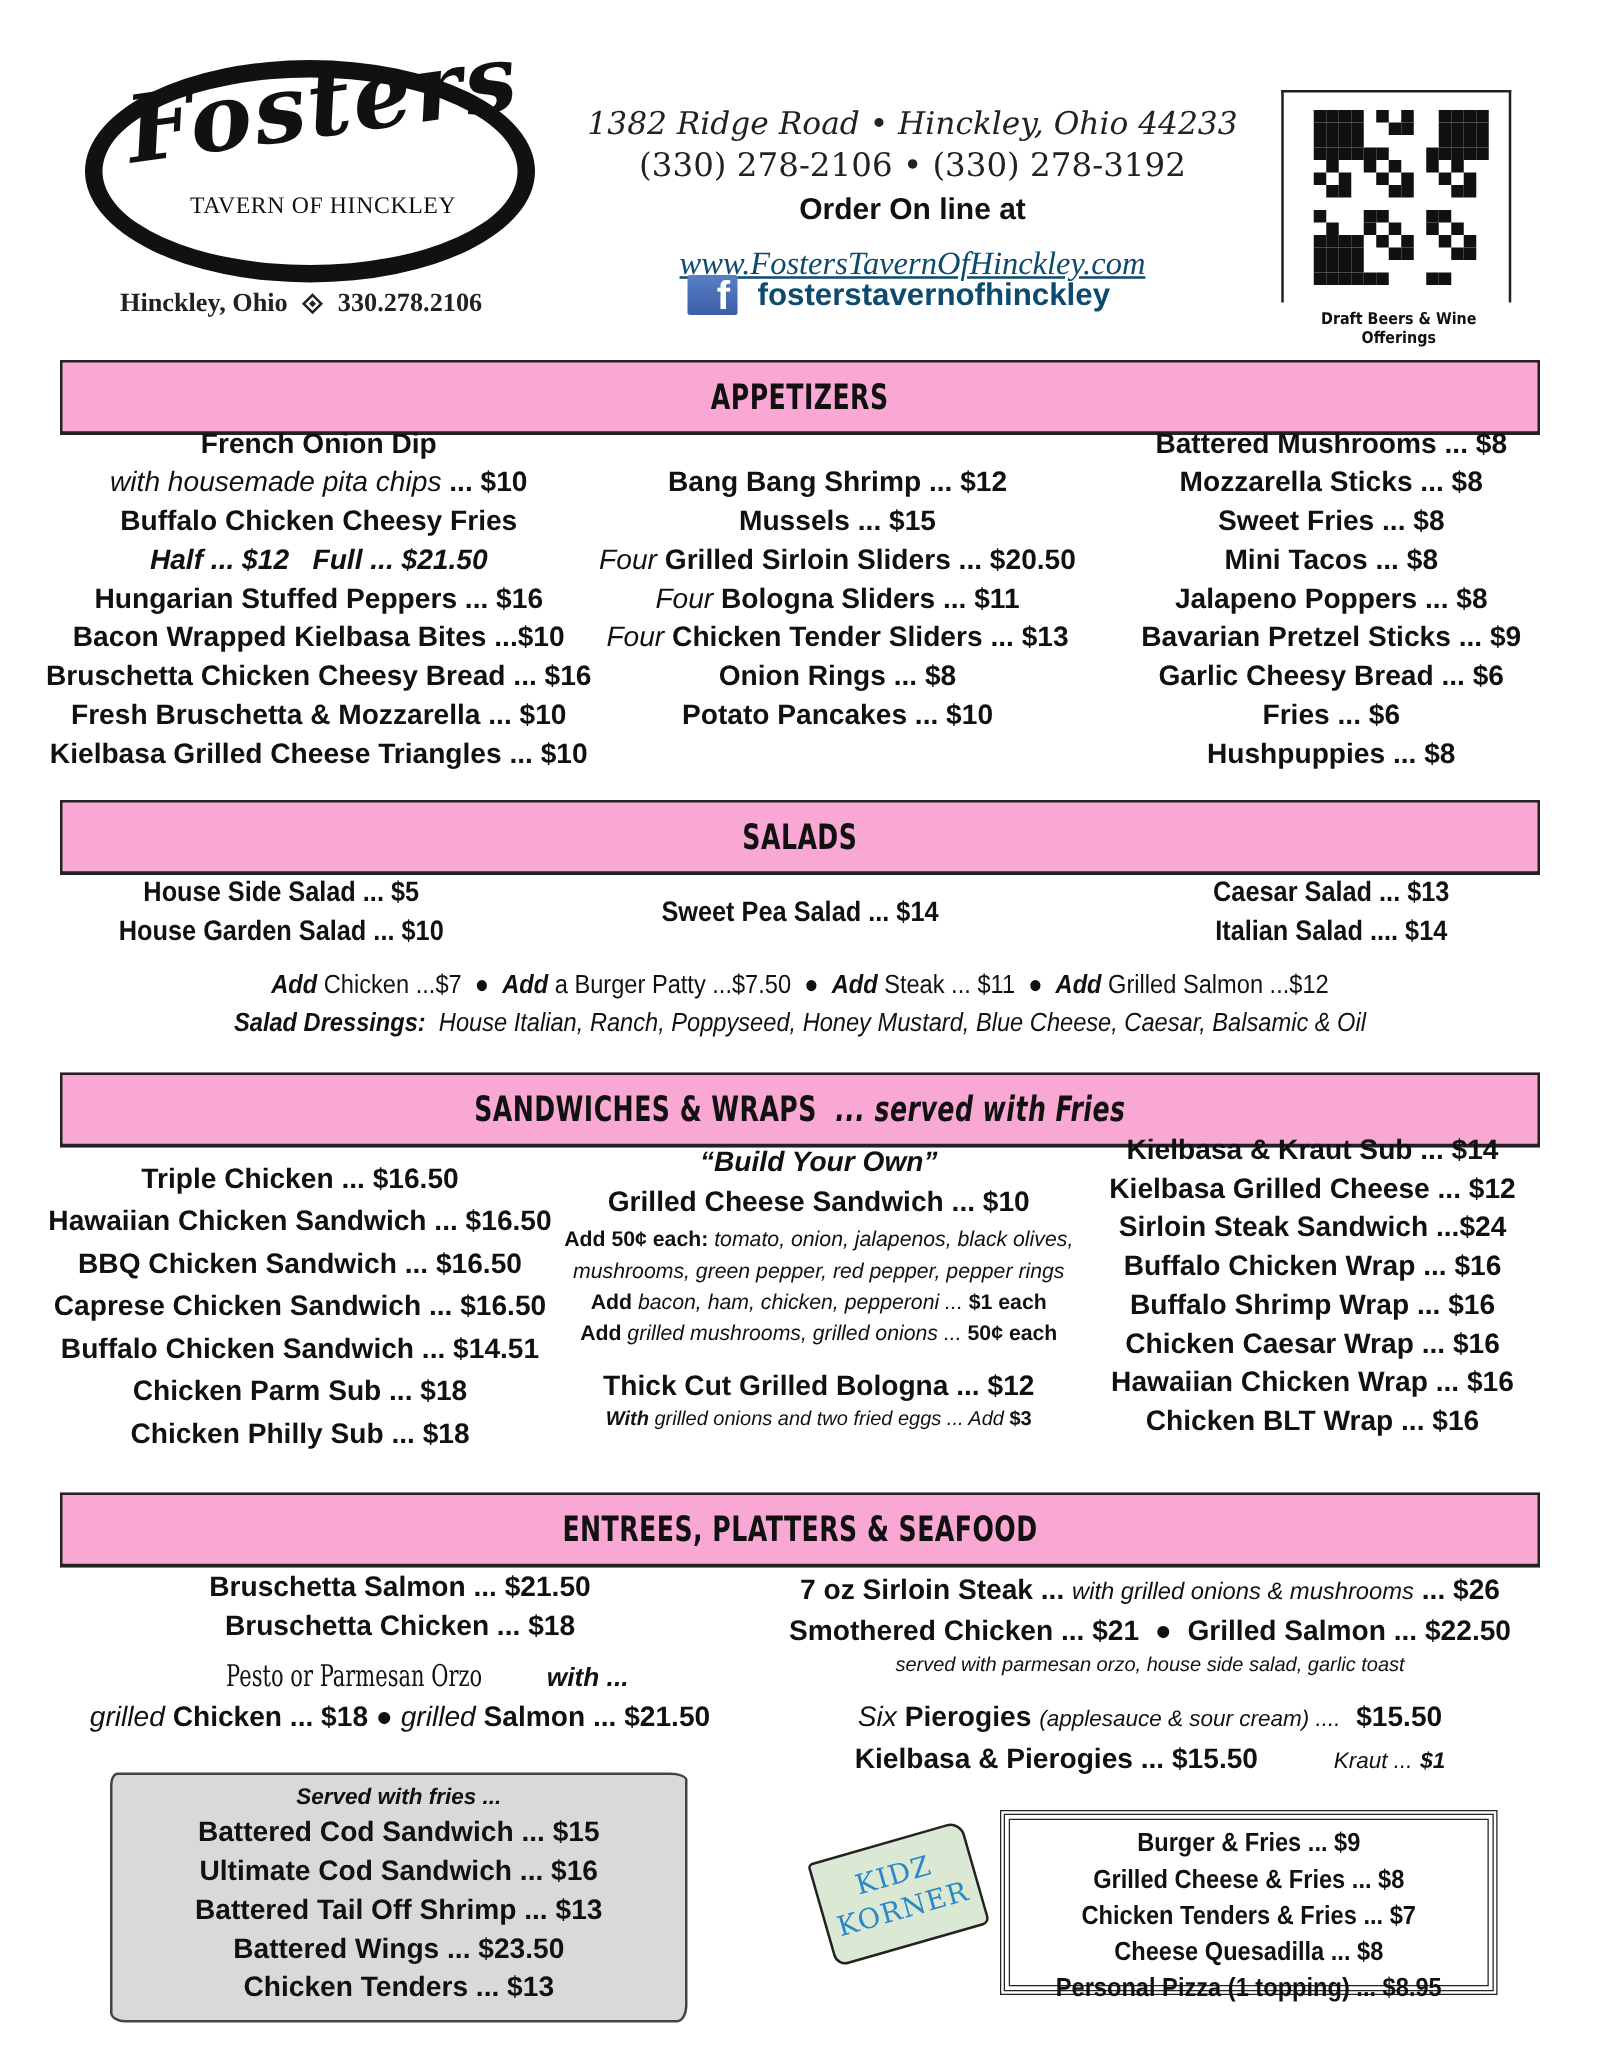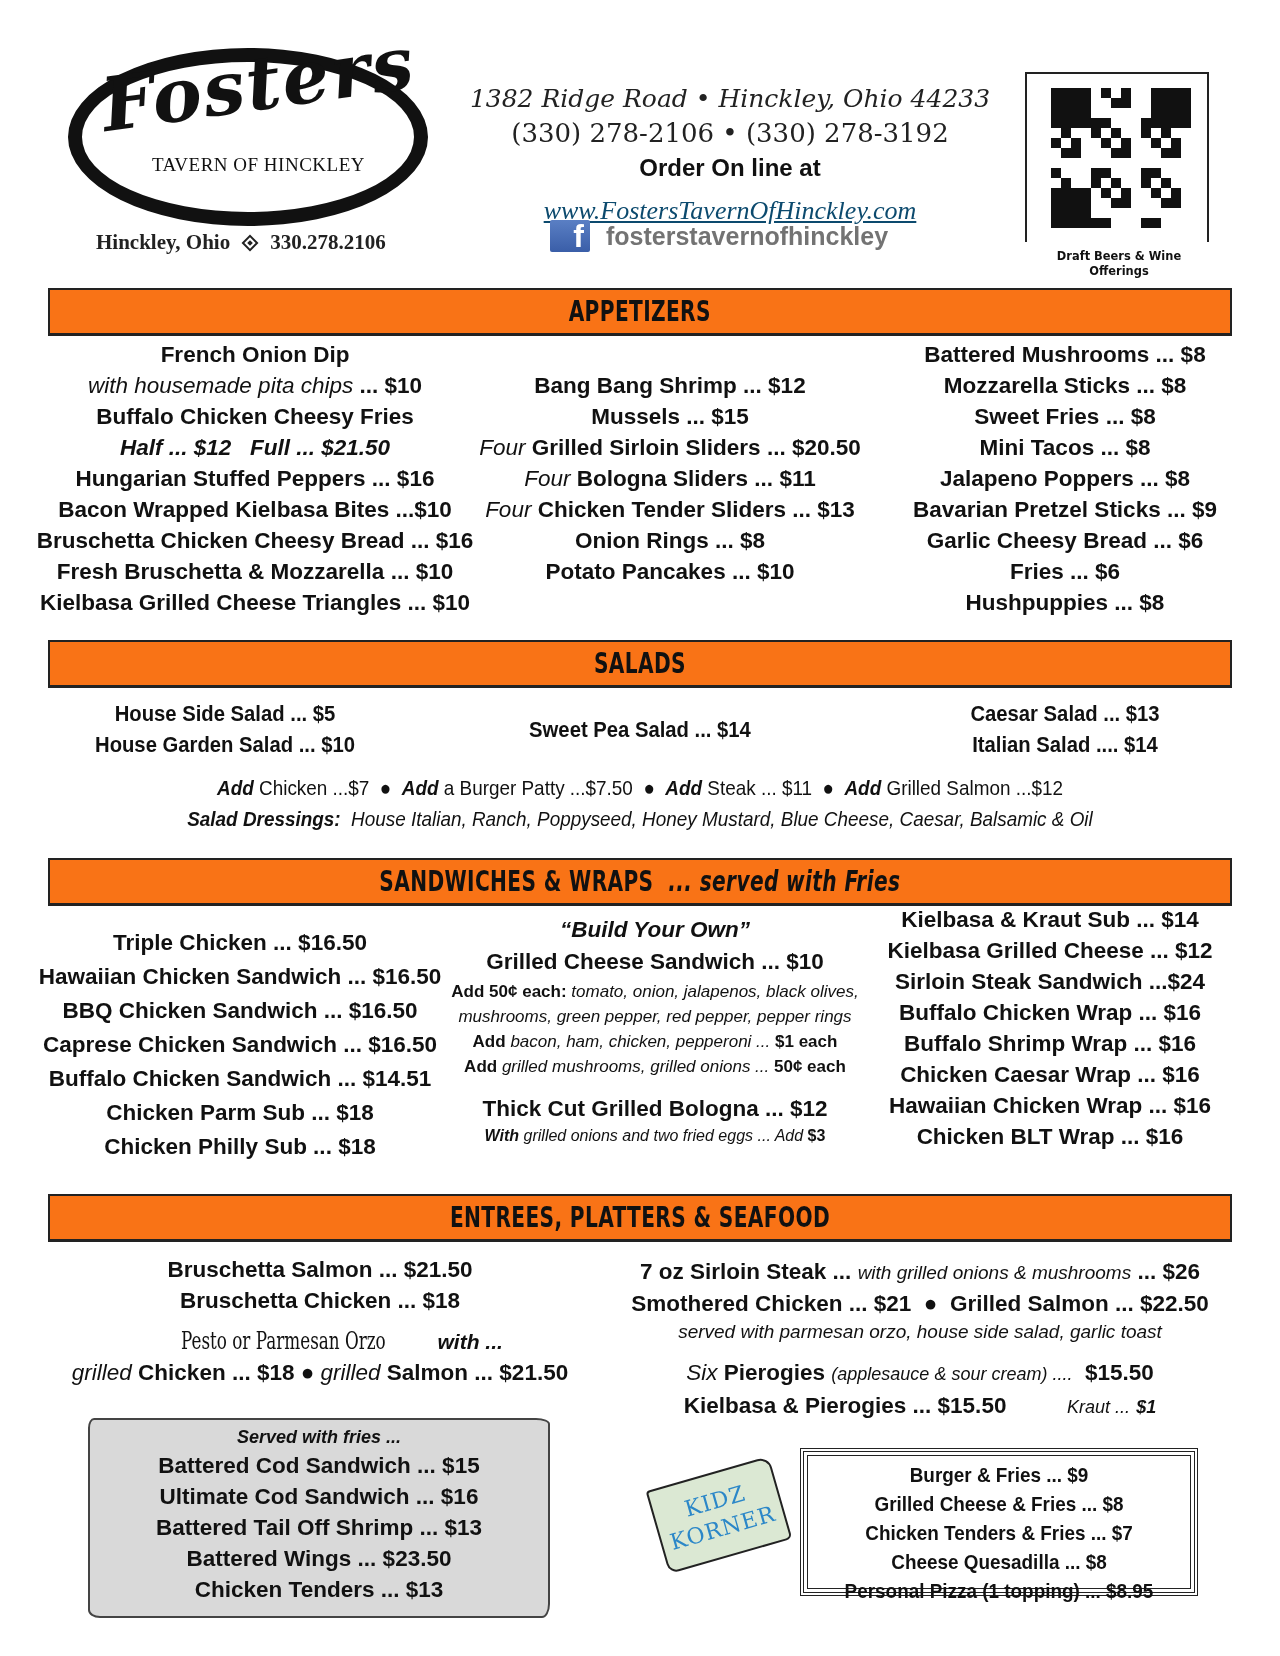--- a/index.html
+++ b/index.html
@@ -15,30 +15,30 @@
   .diamond { display: inline-block; width: 12px; height: 12px; border: 2px solid #222; transform: rotate(45deg); position: relative; }
   .diamond::after { content: ""; position: absolute; left: 2px; top: 2px; width: 4px; height: 4px; background: #222; }
 
   .addr { left: 440px; width: 580px; text-align: center; font-family: "DejaVu Serif", serif; color: #222; }
   .addr1 { top: 84px; font-size: 25px; font-style: italic; }
   .addr2 { top: 118px; font-size: 26px; }
   .order { top: 154px; font-family: "Liberation Sans", sans-serif; font-weight: bold; font-size: 24px; color: #111; }
   .site { top: 196px; font-family: "Liberation Serif", serif; font-style: italic; font-size: 26px; color: #0c4a6e; text-decoration: underline; }
   .fb-row { top: 220px; left: 550px; display: flex; align-items: center; gap: 16px; }
   .fb-icon { width: 40px; height: 32px; background: linear-gradient(#5a7fc4, #3a5ea8); color: #fff; font-weight: bold; font-size: 32px; display: flex; align-items: flex-end; justify-content: flex-end; padding-right: 6px; line-height: 32px; border-radius: 2px; }
-  .fb-handle { font-weight: bold; font-size: 25px; color: #737373; }
+  .fb-handle { font-weight: bold; font-size: 25px; color: #0c4a6e; }
 
   .qr-box { left: 1025px; top: 72px; width: 184px; height: 170px; border-left: 2px solid #222; border-right: 2px solid #222; border-top: 2px solid #222; }
   .qr { position: absolute; left: 24px; top: 14px; width: 140px; height: 140px; display: grid; grid-template-columns: repeat(14, 10px); grid-template-rows: repeat(14, 10px); }
   .qr span { width: 10px; height: 10px; }
   .qr .b { background: #111; }
   .qr-caption { left: 1024px; top: 248px; width: 190px; text-align: center; font-family: "DejaVu Sans", sans-serif; font-weight: bold; font-size: 13px; transform: scaleX(0.88); color: #111; }
 
   
-  .bar { left: 48px; width: 1184px; height: 48px; background: #f97316; border: 2px solid #222; border-bottom-width: 3px; display: flex; align-items: center; justify-content: center; }
+  .bar { left: 48px; width: 1184px; height: 60px; background: #f9a8d4; border: 2px solid #222; border-bottom-width: 3px; display: flex; align-items: center; justify-content: center; }
   .bar-title { font-family: "DejaVu Sans", sans-serif; font-weight: bold; font-size: 28px; transform: scaleX(0.72); letter-spacing: 0.5px; color: #111; white-space: nowrap; }
   .bar-title i { font-style: italic; }
 
   .col { text-align: center; font-weight: bold; font-size: 22.5px; line-height: 31px; color: #111; }
   .col .it { font-style: italic; font-weight: normal; }
   .col .itb { font-style: italic; font-weight: bold; }
   .line { white-space: nowrap; }
 
   .narrow { transform: scaleX(0.9); transform-origin: center; }
   .small { font-size: 17px; line-height: 25px; }
@@ -390,21 +390,21 @@
     <span style="transform:scaleX(0.7); display:inline-block;">Pesto or Parmesan Orzo</span> <span class="itb" style="font-family:'Liberation Sans',sans-serif; font-size:21px;text-align:right;">with ...</span>
   </div>
   <div class="line">
     <span class="it">grilled</span> <span>Chicken ... $18</span> ● <span class="it">grilled</span> <span>Salmon ... $21.50</span>
   </div>
 </div>
 
 <div class="abs col" style="left:600px; width:640px; top:1256px;">
   <div class="line"><span>7 oz Sirloin Steak ...</span> <span class="it" style="font-size:19px;">with grilled onions &amp; mushrooms</span> <span>... $26</span></div>
   <div class="line"><span>Smothered Chicken ... $21</span>&nbsp;&nbsp;●&nbsp;&nbsp;<span>Grilled Salmon ... $22.50</span></div>
-  <div class="line it" style="font-size:19px; line-height:26px;">served with parmesan orzo, house side salad, garlic toast</div>
+  <div class="line it" style="font-size:16px; line-height:26px;">served with parmesan orzo, house side salad, garlic toast</div>
   <div class="line" style="margin-top:12px;"><span class="it">Six</span> <span>Pierogies</span> <span class="it" style="font-size:18px;">(applesauce &amp; sour cream) ....</span>&nbsp; <span>$15.50</span></div>
   <div class="line"><span>Kielbasa &amp; Pierogies ... $15.50</span>&nbsp; <span class="it" style="font-size:18px;margin-left:48px;">Kraut ...</span> <span class="itb" style="font-size:18px;">$1</span></div>
 </div>
 
 <div class="abs fries-box"></div>
 <div class="abs col" style="left:88px; width:462px; top:1424px;">
   <div class="line itb" style="font-size:18px; line-height:26px;">Served with fries ...</div>
   <div class="line">Battered Cod Sandwich  ...  $15</div>
   <div class="line">Ultimate Cod Sandwich ... $16</div>
   <div class="line">Battered Tail Off Shrimp ...  $13</div>

